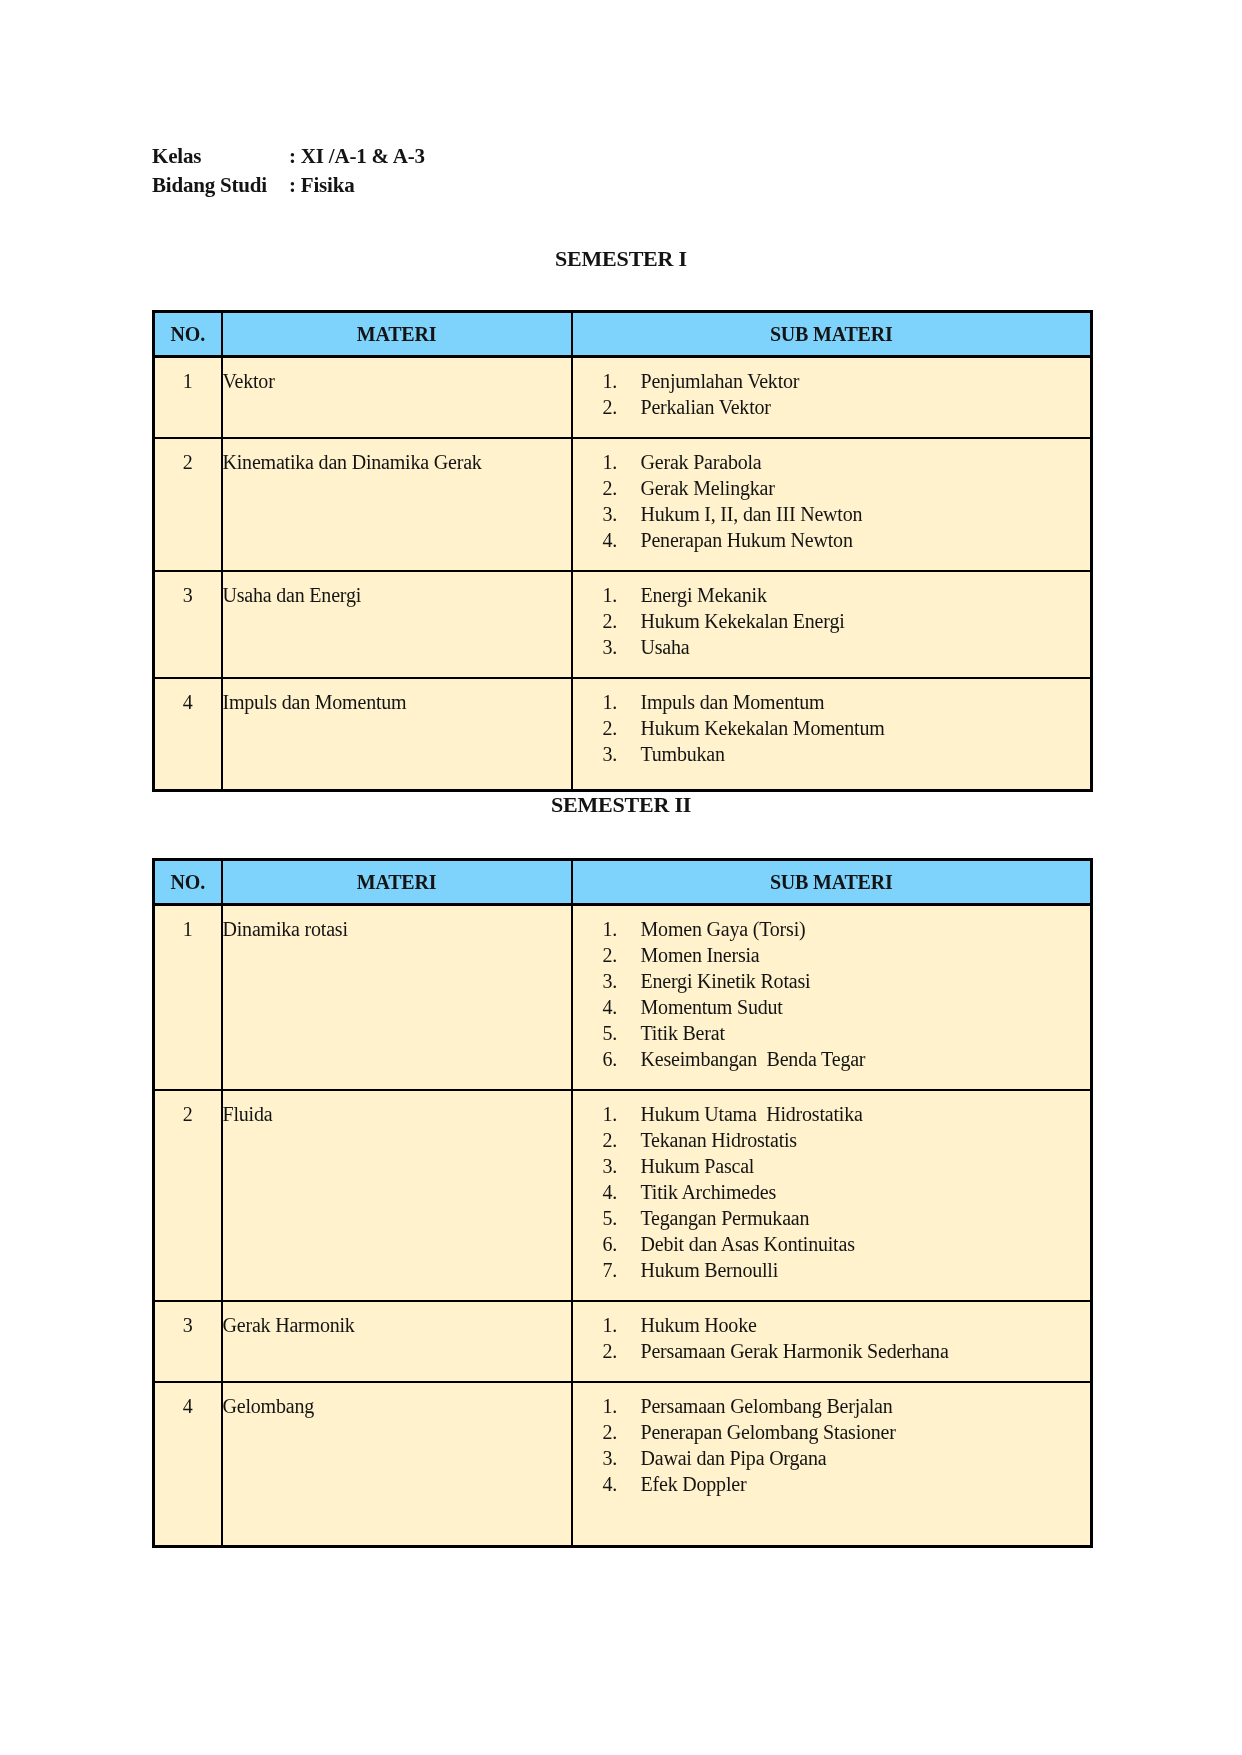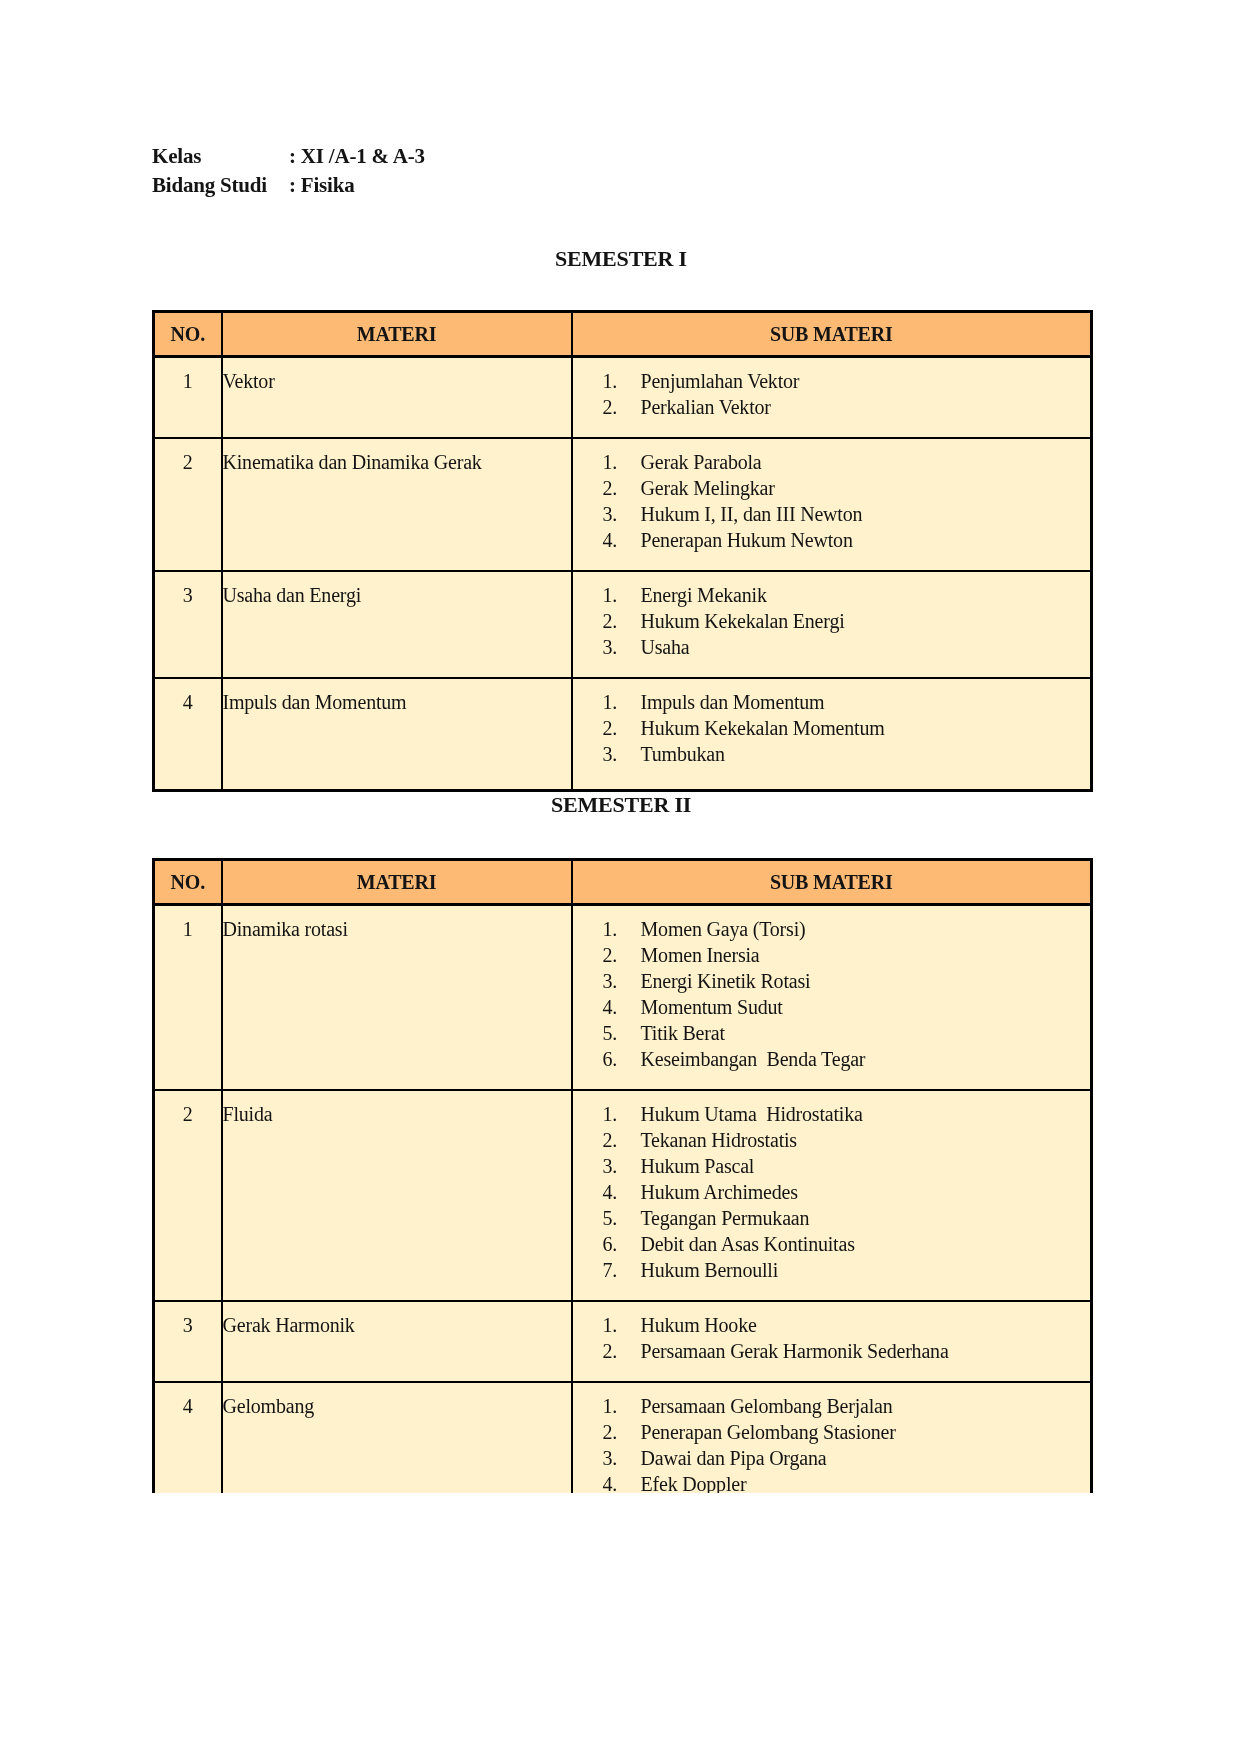--- a/index.html
+++ b/index.html
@@ -3,21 +3,21 @@
 <meta charset="utf-8">
 <style>
   html, body {
     margin: 0;
     padding: 0;
     background: #ffffff;
   }
   .page {
     position: relative;
     width: 1242px;
-    height: 1493px;
+    height: 1755px;
     background: #ffffff;
     font-family: "Liberation Serif", "DejaVu Serif", serif;
     color: #141414;
     overflow: hidden;
     box-sizing: border-box;
   }
   .content {
     margin: 0 152px;
     width: 938px;
   }
@@ -47,21 +47,21 @@
     border-collapse: collapse;
     table-layout: fixed;
     border: 3px solid #000000;
     font-size: 20px;
     letter-spacing: -0.2px;
   }
   table.sched col.c-no     { width: 68px; }
   table.sched col.c-materi { width: 350px; }
   table.sched col.c-sub    { width: 520px; }
   table.sched th {
-    background: #fdba74;
+    background: #7dd3fc;
     border: 2px solid #000000;
     border-bottom-width: 3px;
     font-weight: bold;
     font-size: 20px;
     height: 42px;
     padding: 0;
     text-align: center;
     vertical-align: middle;
   }
   table.sched td {
@@ -203,21 +203,21 @@
           </td>
         </tr>
         <tr>
           <td class="cell-no">2</td>
           <td class="cell-materi">Fluida</td>
           <td class="cell-sub">
             <ol class="sub-list">
               <li>Hukum Utama  Hidrostatika</li>
               <li>Tekanan Hidrostatis</li>
               <li>Hukum Pascal</li>
-              <li>Hukum Archimedes</li>
+              <li>Titik Archimedes</li>
               <li>Tegangan Permukaan</li>
               <li>Debit dan Asas Kontinuitas</li>
               <li>Hukum Bernoulli</li>
             </ol>
           </td>
         </tr>
         <tr>
           <td class="cell-no">3</td>
           <td class="cell-materi">Gerak Harmonik</td>
           <td class="cell-sub">

